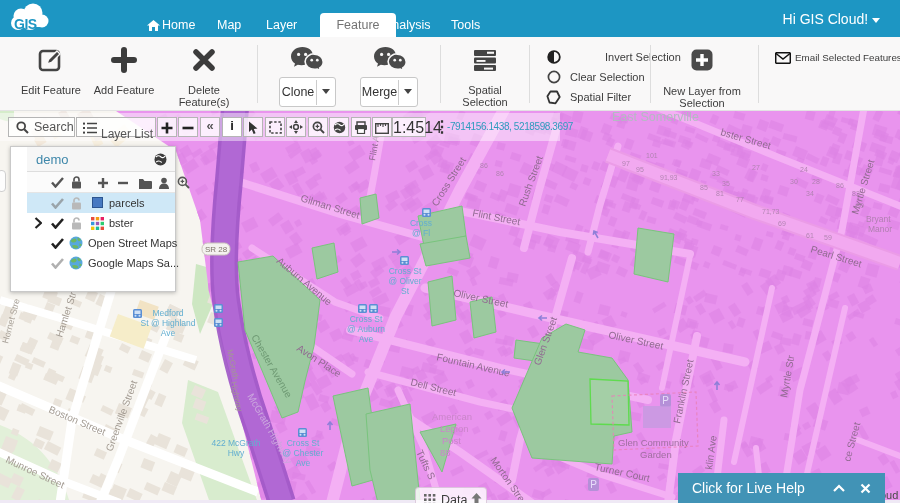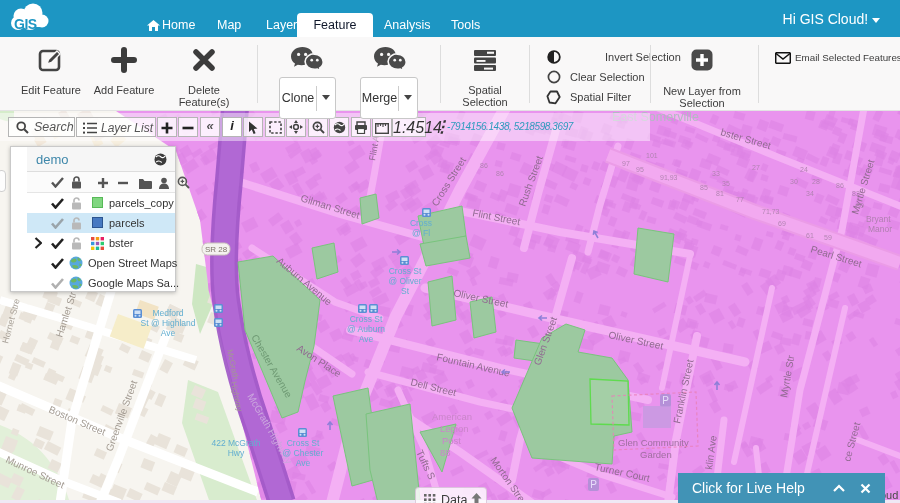--- a/index.html
+++ b/index.html
@@ -5,39 +5,39 @@
 * { margin:0; padding:0; box-sizing:border-box; }
 html,body { width:900px; height:503px; overflow:hidden; font-family:"Liberation Sans", sans-serif; }
 #app { position:relative; width:900px; height:503px; background:#fff; }
 
 
 #topbar { position:absolute; left:0; top:0; width:900px; height:37px; background:#1d96c3; }
 #logo { position:absolute; left:8px; top:2px; }
 #nav { position:absolute; left:0; top:13px; width:900px; height:24px; white-space:nowrap; }
 .navitem { position:absolute; top:0; color:#fff; font-size:12.5px; padding:5px 0 6px; height:24px; }
 .navitem.active { padding:5px 0 6px; }
-.navitem.active { background:#fff; color:#0f172a; border-radius:4px 4px 0 0; }
+.navitem.active { background:#fff; color:#737373; border-radius:4px 4px 0 0;margin-left:23px; }
 #user { position:absolute; right:20px; top:11px; color:#fff; font-size:14px;margin-left:36px; }
 
 
 #ribbon { position:absolute; left:0; top:37px; width:900px; height:74px; background:#f9f8f8; border-bottom:1px solid #e3e3e3; }
 .rsep { position:absolute; top:8px; height:58px; width:1px; background:#ddd; }
 .rtool { position:absolute; text-align:center; color:#444; font-size:11px; }
 .rlabel { position:absolute; width:100%; top:39px; line-height:12px; color:#3c3c3c; }
-.splitbtn { position:absolute; height:42px; border:1px solid #c8c8c8; border-radius:3px; background:#fff; font-size:12.5px; color:#333; display:flex; align-items:center; }
+.splitbtn { position:absolute; height:30px; border:1px solid #c8c8c8; border-radius:3px; background:#fff; font-size:12.5px; color:#333; display:flex; align-items:center; }
 .splitbtn .txt { flex:1; text-align:center; }
 .splitbtn .arr { width:19px; border-left:1px solid #ccc; text-align:center; height:25px; line-height:23px; }
 .caret { display:inline-block; width:0; height:0; border-left:4px solid transparent; border-right:4px solid transparent; border-top:5px solid #444; vertical-align:middle; }
 .mrow { position:absolute; font-size:11px; color:#3c3c3c; white-space:nowrap; }
 
 
 #map { position:absolute; left:0; top:111px; width:900px; height:392px; overflow:hidden; background:#f6f4f0; }
 
 
-#mtb { position:absolute; left:0; top:2px; width:650px; height:28px; background:rgba(255,255,255,0.45);font-style:italic; }
+#mtb { position:absolute; left:0; top:2px; width:560px; height:28px; background:rgba(255,255,255,0.45); }
 .mbtn { position:absolute; top:4px; height:20px; background:rgba(255,255,255,0.72); border:1px solid #b5b5b5; color:#444; font-size:12.5px; white-space:nowrap; }
 .micon { position:absolute; top:4px; height:20px; width:20px; background:rgba(255,255,255,0.72); border:1px solid #b5b5b5; text-align:center; }
 
 
 #lpanel { position:absolute; left:10px; top:35px; width:166px; height:146px; background:#fff; border:1px solid #c9c9c9; box-shadow:0 1px 4px rgba(0,0,0,0.25); font-size:12px;padding-left:16px; }
 #lphead { height:25px; background:#f6f6f6; border-bottom:1px solid #ddd; position:relative; }
 #lphead .t { position:absolute; left:9px; top:5px; color:#3e87aa; font-size:13px; }
 #lptools { height:21px; background:#fbfbfb; border-bottom:1px solid #e5e5e5; position:relative; }
 .lrow { height:20px; position:relative; }
 .lrow.sel { background:#cfe8f7; }
@@ -1301,21 +1301,21 @@
         <svg width="14" height="12" viewBox="0 0 14 12" style="position:absolute;left:6px;top:4px">
           <g stroke="#444" stroke-width="1.7">
               <path d="M4 1.5 H14 M4 6 H14 M4 10.5 H14"></path>
             </g>
           <g fill="#444">
               <rect x="0" y="0.6" width="2" height="2"></rect>
               <rect x="0" y="5" width="2" height="2"></rect>
               <rect x="0" y="9.6" width="2" height="2"></rect>
             </g>
         </svg>
-        <span style="position:absolute;left:24px;top:3px;color:#555;">Layer List</span>
+        <span style="position:absolute;left:24px;top:9px;color:#555;">Layer List</span>
       </div>
       <div class="micon" style="left:157px;"><svg width="12" height="12" viewBox="0 0 12 12" style="margin-top:4px">
             <path d="M6 0.5 V11.5 M0.5 6 H11.5" stroke="#222" stroke-width="2.6"></path>
           </svg></div>
       <div class="micon" style="left:178px;"><svg width="12" height="12" viewBox="0 0 12 12" style="margin-top:4px">
             <path d="M0.5 6 H11.5" stroke="#222" stroke-width="2.6"></path>
           </svg></div>
       <div class="micon" style="left:200px;color:#555;font-size:13px;"><b>«</b></div>
       <div class="micon" style="left:222px;background:#fff;color:#222;font-size:13px;"><b>i</b></div>
       <div class="micon" style="left:243px;"><svg width="12" height="14" viewBox="0 0 12 14" style="margin-top:3px">
@@ -1378,31 +1378,20 @@
           </svg>
         <svg width="12" height="12" viewBox="0 0 12 12" style="position:absolute;left:131px;top:5px">
             <circle cx="6" cy="3.5" r="2.8" fill="#555"></circle>
             <path d="M1 12 c0-3.5 2.2-5.5 5-5.5 s5 2 5 5.5 Z" fill="#555"></path>
           </svg>
         <svg width="13" height="13" viewBox="0 0 13 13" style="position:absolute;left:150px;top:4px">
             <circle cx="5.4" cy="5.4" r="4" fill="none" stroke="#555" stroke-width="1.6"></circle>
             <path d="M8.4 8.4 L12 12" stroke="#555" stroke-width="1.8"></path>
             <path d="M3.6 5.4 H7.2 M5.4 3.6 V7.2" stroke="#555" stroke-width="1.2"></path>
           </svg>
-      </div>
-      <div class="lrow">
-        <svg width="13" height="11" viewBox="0 0 13 11" style="position:absolute;left:24px;top:5px">
-            <path d="M1 5.5 L4.5 9.5 L12 1" fill="none" stroke="#222" stroke-width="2.6"></path>
-          </svg>
-        <svg width="11" height="13" viewBox="0 0 11 13" style="position:absolute;left:44px;top:4px">
-            <rect x="1" y="5.5" width="9" height="7" rx="1" fill="#b9b9b9"></rect>
-            <path d="M3 5.5 V3.5 a2.5 2.5 0 0 1 5 0" fill="none" stroke="#b9b9b9" stroke-width="1.7"></path>
-          </svg>
-        <span style="position:absolute;left:65px;top:4px;width:11px;height:11px;background:#80d680;border:1px solid #57b957;"></span>
-        <span class="lbl">parcels_copy</span>
       </div>
       <div class="lrow sel">
         <svg width="13" height="11" viewBox="0 0 13 11" style="position:absolute;left:24px;top:5px">
             <path d="M1 5.5 L4.5 9.5 L12 1" fill="none" stroke="#9aa4aa" stroke-width="2.6"></path>
           </svg>
         <svg width="11" height="13" viewBox="0 0 11 13" style="position:absolute;left:44px;top:4px">
             <rect x="1" y="5.5" width="9" height="7" rx="1" fill="#b9b9b9"></rect>
             <path d="M3 5.5 V3.5 a2.5 2.5 0 0 1 5 0" fill="none" stroke="#b9b9b9" stroke-width="1.7"></path>
           </svg>
         <span style="position:absolute;left:65px;top:4px;width:11px;height:11px;background:#4779c1;border:1px solid #2c5590;"></span>

